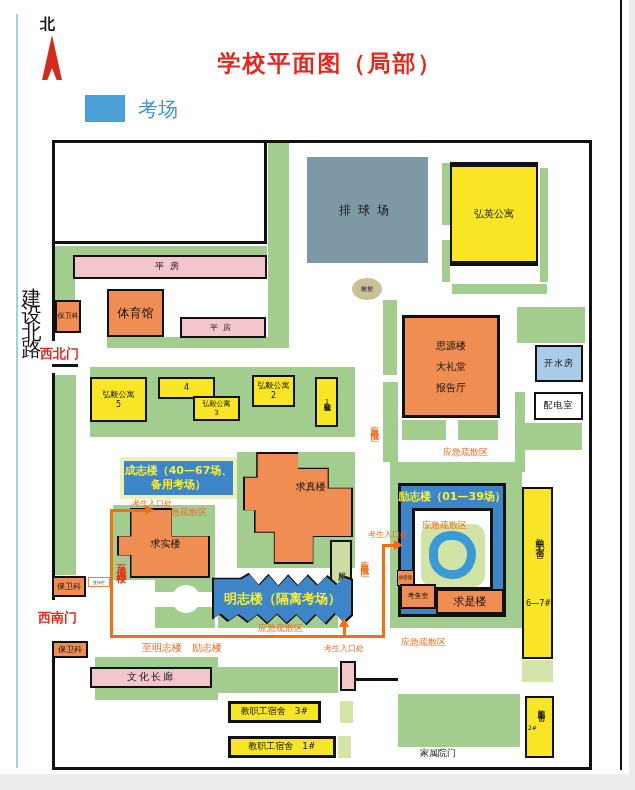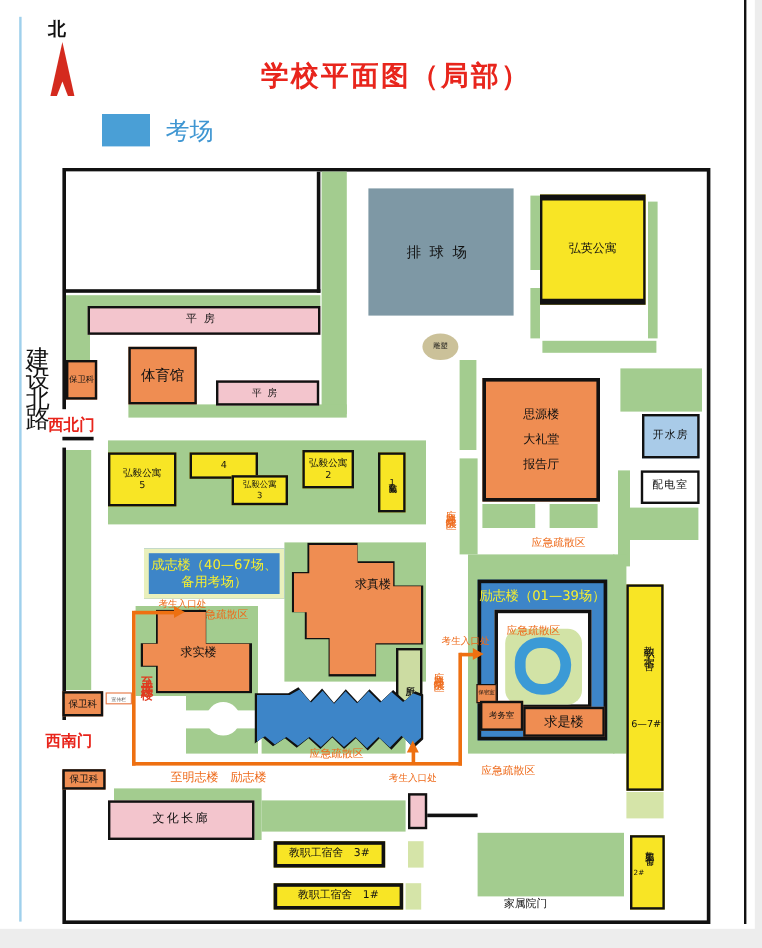--- a/index.html
+++ b/index.html
@@ -9,21 +9,21 @@
 .g{background:#a3cc8f}
 .lgb{background:#d5e4a8}
 .or{background:#ef8d52;border:2px solid #111}
 .pk{background:#f3c5cd;border:2px solid #111}
 .yl{background:#f8e525;border:2px solid #111}
 .lbl{display:flex;align-items:center;justify-content:center;text-align:center;white-space:pre-line;line-height:1.25}
 .vert{writing-mode:vertical-rl;text-orientation:upright}
 .otx{color:#ee6a1a;font-weight:normal;white-space:pre}
 .rtx{color:#e8251c;font-weight:bold;white-space:pre}
 .route{background:#ee7011}
-.ytx{color:#f7ef2e;font-weight:normal}
+.ytx{color:#f7ef2e;font-weight:bold}
 .zig{clip-path:polygon(0% 12%,20% 12%,26% 3%,33% 24%,40% 5%,47% 26%,54% 6%,61% 25%,68% 6%,75% 24%,82% 7%,89% 23%,95% 9%,100% 14%,100% 80%,94% 94%,88% 77%,81% 96%,74% 79%,67% 97%,60% 79%,53% 95%,46% 78%,39% 95%,32% 79%,25% 93%,18% 79%,11% 91%,5% 78%,0% 87%)}
 .qs{clip-path:polygon(14% 0%,59% 0%,59% 40%,100% 40%,100% 100%,14% 100%,14% 68%,0% 68%,0% 40%,14% 40%)}
 .qz{clip-path:polygon(12% 0%,50% 0%,50% 14%,78% 14%,78% 32%,100% 32%,100% 76%,64% 76%,64% 100%,28% 100%,28% 72%,10% 72%,10% 52%,0% 52%,0% 22%,12% 22%)}
 .tri{width:0;height:0}
 </style>
 </head>
 <body>
 
 <div class="abs" style="left:16px;top:14px;width:2px;height:754px;background:#9fd0ec"></div>
 <div class="abs" style="left:620px;top:0;width:2px;height:770px;background:#111"></div>
@@ -77,21 +77,21 @@
 
 <div class="abs" style="left:55px;top:143px;width:212px;height:101px;background:#fff;border-right:3px solid #111;border-bottom:3px solid #111"></div>
 <div class="abs pk lbl" style="left:73px;top:255px;width:194px;height:24px;font-size:9px;letter-spacing:6px">平房</div>
 <div class="abs or lbl" style="left:55px;top:300px;width:26px;height:33px;font-size:7px">保卫科</div>
 <div class="abs or lbl" style="left:107px;top:289px;width:57px;height:48px;font-size:12px">体育馆</div>
 <div class="abs pk lbl" style="left:180px;top:317px;width:86px;height:21px;font-size:8px;letter-spacing:5px">平房</div>
 <div class="abs rtx" style="left:40px;top:345px;font-size:13px">西北门</div>
 <div class="abs" style="left:52px;top:364px;width:26px;height:3px;background:#111"></div>
 
 <div class="abs lbl" style="left:307px;top:157px;width:121px;height:106px;background:#7e98a5;font-size:12px;letter-spacing:7px">排球场</div>
-<div class="abs lbl" style="left:450px;top:162px;width:88px;height:92px;background:#f8e525;border:2px solid #111;border-top-width:5px;border-bottom-width:5px;font-size:10px">弘英公寓</div>
+<div class="abs lbl" style="left:450px;top:162px;width:88px;height:104px;background:#f8e525;border:2px solid #111;border-top-width:5px;border-bottom-width:5px;font-size:10px">弘英公寓</div>
 <div class="abs lbl" style="left:352px;top:278px;width:30px;height:22px;background:#cbc199;border-radius:50%;font-size:6px">雕塑</div>
 <div class="abs or lbl" style="left:402px;top:315px;width:98px;height:103px;border-width:3px;font-size:10px;line-height:2.1">思源楼
 大礼堂
 报告厅</div>
 <div class="abs lbl" style="left:535px;top:345px;width:48px;height:37px;background:#a9cbe8;border:2px solid #111;font-size:9px;letter-spacing:1px">开水房</div>
 <div class="abs lbl" style="left:534px;top:392px;width:49px;height:28px;background:#fff;border:2px solid #111;font-size:9px;letter-spacing:1px">配电室</div>
 <div class="abs otx" style="left:443px;top:446px;font-size:9px">应急疏散区</div>
 
 <div class="abs yl lbl" style="left:90px;top:377px;width:57px;height:45px;font-size:8px">弘毅公寓
 5</div>
@@ -116,20 +116,21 @@
 <div class="abs qz" style="left:243px;top:452px;width:110px;height:112px;background:#111">
   <div class="abs qz" style="left:2px;top:2px;width:106px;height:108px;background:#ef8d52"></div>
   <div class="abs" style="left:48%;top:25%;font-size:10px">求真楼</div>
 </div>
 
 <div class="abs lbl vert" style="left:330px;top:540px;width:22px;height:52px;background:#ccdca2;border:2px solid #111;font-size:8px">厕所</div>
 <div class="abs otx vert" style="left:358px;top:553px;font-size:9px;letter-spacing:2px">应急疏散区</div>
 
 <div class="abs zig" style="left:212px;top:571px;width:141px;height:56px;background:#111">
   <div class="abs zig" style="left:2px;top:2px;width:137px;height:52px;background:#3d85c8"></div>
+  <div class="abs ytx" style="left:0;top:19px;width:100%;text-align:center;font-size:13px">明志楼（隔离考场）</div>
 </div>
 <div class="abs otx" style="left:258px;top:622px;font-size:9px">应急疏散区</div>
 
 <div class="abs" style="left:398px;top:483px;width:108px;height:134px;background:#3d85c8;border:3px solid #111"></div>
 <div class="abs ytx" style="left:398px;top:489px;width:108px;text-align:center;font-size:11px">励志楼（01—39场）</div>
 <div class="abs" style="left:412px;top:508px;width:81px;height:82px;background:#fff;border:3px solid #111"></div>
 <div class="abs" style="left:421px;top:524px;width:64px;height:63px;background:#d2e3a6;border-radius:12px"></div>
 <div class="abs" style="left:429px;top:531px;width:47px;height:48px;border:9px solid #3b9ad6;border-radius:48% 52% 50% 50% / 45% 50% 55% 50%"></div>
 <div class="abs otx" style="left:422px;top:519px;font-size:9px">应急疏散区</div>
 <div class="abs lbl" style="left:397px;top:570px;width:17px;height:16px;background:#ef8d52;border:1px solid #111;font-size:4.5px">保密室</div>
@@ -153,21 +154,21 @@
 <div class="abs otx" style="left:324px;top:643px;font-size:8px">考生入口处</div>
 <div class="abs route" style="left:382px;top:544px;width:3px;height:94px"></div>
 <div class="abs route" style="left:383px;top:544px;width:12px;height:3px"></div>
 <div class="abs tri" style="left:394px;top:540px;border-top:5px solid transparent;border-bottom:5px solid transparent;border-left:9px solid #ee7011"></div>
 <div class="abs otx" style="left:368px;top:529px;font-size:8px">考生入口处</div>
 
 <div class="abs or lbl" style="left:52px;top:576px;width:34px;height:21px;font-size:8px">保卫科</div>
 <div class="abs lbl" style="left:88px;top:577px;width:22px;height:10px;background:#fff;border:1px solid #e88050;font-size:4px;color:#555">宣传栏</div>
 <div class="abs rtx" style="left:38px;top:609px;font-size:13px">西南门</div>
 <div class="abs or lbl" style="left:52px;top:641px;width:36px;height:17px;font-size:8px">保卫科</div>
-<div class="abs pk lbl" style="left:90px;top:667px;width:122px;height:33px;font-size:10px;letter-spacing:2px">文化长廊</div>
+<div class="abs pk lbl" style="left:90px;top:667px;width:122px;height:21px;font-size:10px;letter-spacing:2px">文化长廊</div>
 <div class="abs pk" style="left:340px;top:661px;width:16px;height:30px"></div>
 <div class="abs" style="left:356px;top:678px;width:42px;height:3px;background:#111"></div>
 
 <div class="abs yl lbl" style="left:228px;top:701px;width:93px;height:22px;border-width:3px;font-size:9px">教职工宿舍　3#</div>
 <div class="abs yl lbl" style="left:228px;top:736px;width:108px;height:22px;border-width:3px;font-size:9px">教职工宿舍　1#</div>
 <div class="abs" style="left:420px;top:747px;font-size:9px">家属院门</div>
 <div class="abs yl" style="left:525px;top:696px;width:29px;height:62px">
   <div class="abs vert" style="left:9px;top:6px;font-size:7.5px;letter-spacing:1px">教职工宿舍</div>
   <div class="abs" style="left:1px;top:26px;font-size:6px">2#</div>
 </div>

